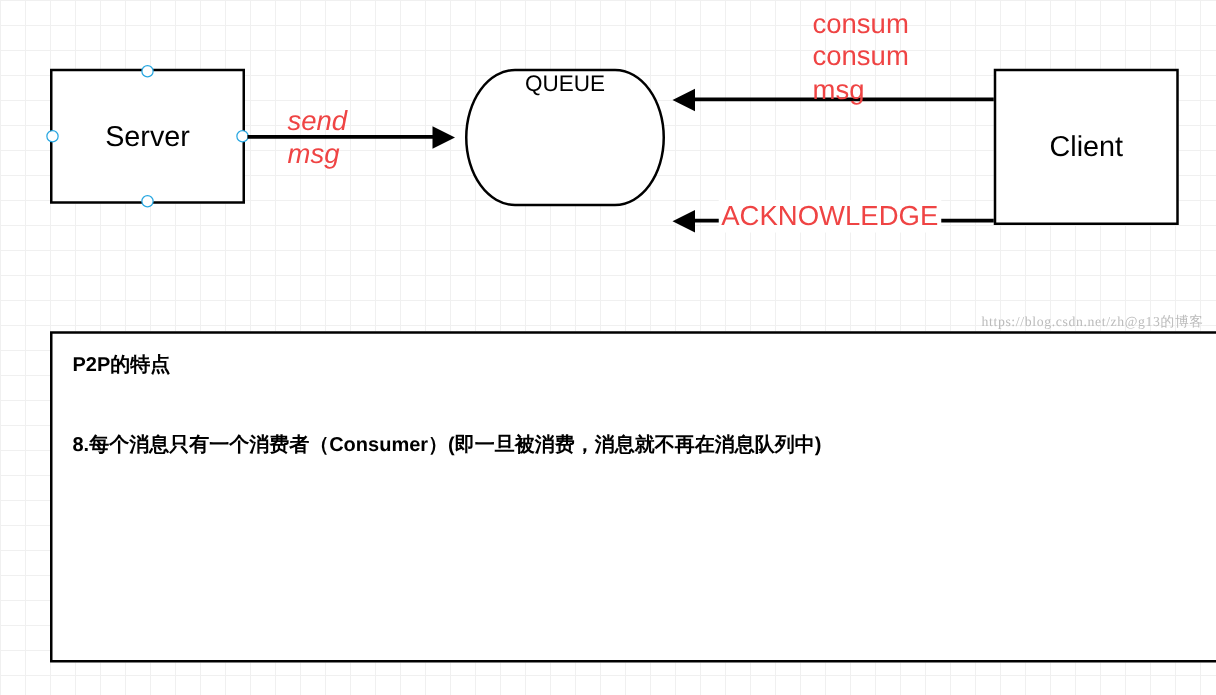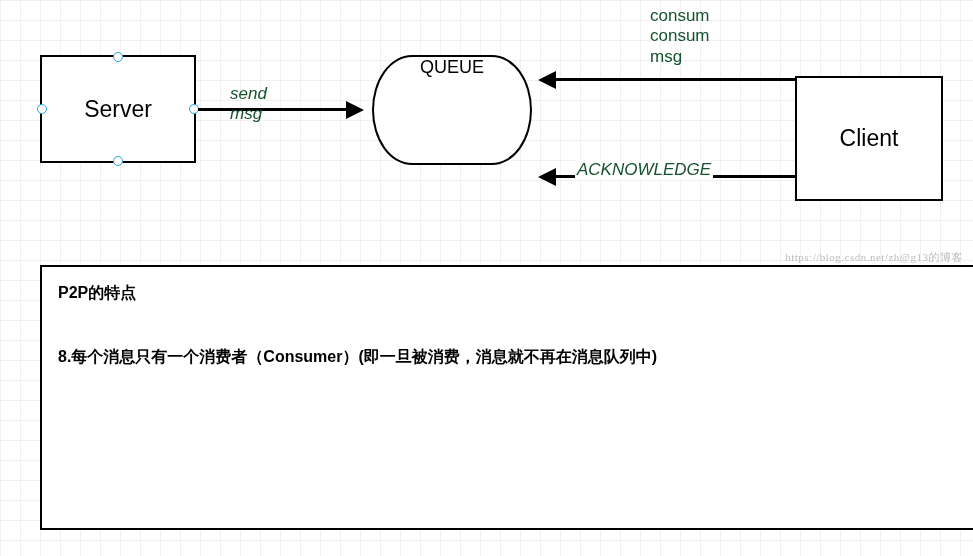--- a/index.html
+++ b/index.html
@@ -25,21 +25,21 @@
       background: #fff;
       display: flex;
       align-items: center;
       justify-content: center;
       font-size: 23px;
     }
     .server-box {
       left: 40px; top: 55px; width: 156px; height: 108px;
     }
     .client-box {
-      left: 795px; top: 55px; width: 148px; height: 125px; margin-top: 21px;
+      left: 795px; top: 55px; width: 148px; height: 125px;
     }
     .queue-shape {
       position: absolute;
       left: 372px; top: 55px; width: 160px; height: 110px;
       border: 2px solid #000;
       border-radius: 40px / 55px;
       background: #fff;
       display: flex;
       align-items: flex-start;
       justify-content: center;
@@ -71,24 +71,24 @@
     }
     .arrow-head-left {
       position: absolute;
       width: 0; height: 0;
       border-top: 9px solid transparent;
       border-bottom: 9px solid transparent;
       border-right: 18px solid #000;
     }
     .label {
       position: absolute;
-      font-size: 17px;
+      font-size: 22px;
       line-height: 1.2;
       background: transparent;
-      color: #14532d;
+      color: #ef4444;
     }
     .desc-box {
       position: absolute;
       left: 40px;
       top: 265px;
       width: 958px;
       height: 265px;
       border: 2px solid #000;
       background: #fff;
       padding: 12px 16px;
@@ -138,21 +138,21 @@
   <div class="arrow-line" style="left:555px; top:78px; width:240px;"></div>
   <div class="arrow-head-left" style="left:538px; top:71px;"></div>
   <div class="label" style="left:650px; top:6px; text-align:left;">
     <div>consum</div>
     <div>consum</div>
     <div>msg</div>
   </div>
 
   <div class="arrow-line" style="left:555px; top:175px; width:240px;"></div>
   <div class="arrow-head-left" style="left:538px; top:168px;"></div>
-  <div class="label" style="left:575px; top:160px; background:#fff; padding:0 2px;font-style:italic;">ACKNOWLEDGE</div>
+  <div class="label" style="left:575px; top:160px; background:#fff; padding:0 2px;">ACKNOWLEDGE</div>
 
 </div>
 
 <div class="desc-box">
   <div class="desc-title">P2P的特点</div>
   <br>
   <div>8.每个消息只有一个消费者（Consumer）(即一旦被消费，消息就不再在消息队列中)</div>
 </div>
 
 <div class="watermark">https://blog.csdn.net/zh@g13的博客</div>

